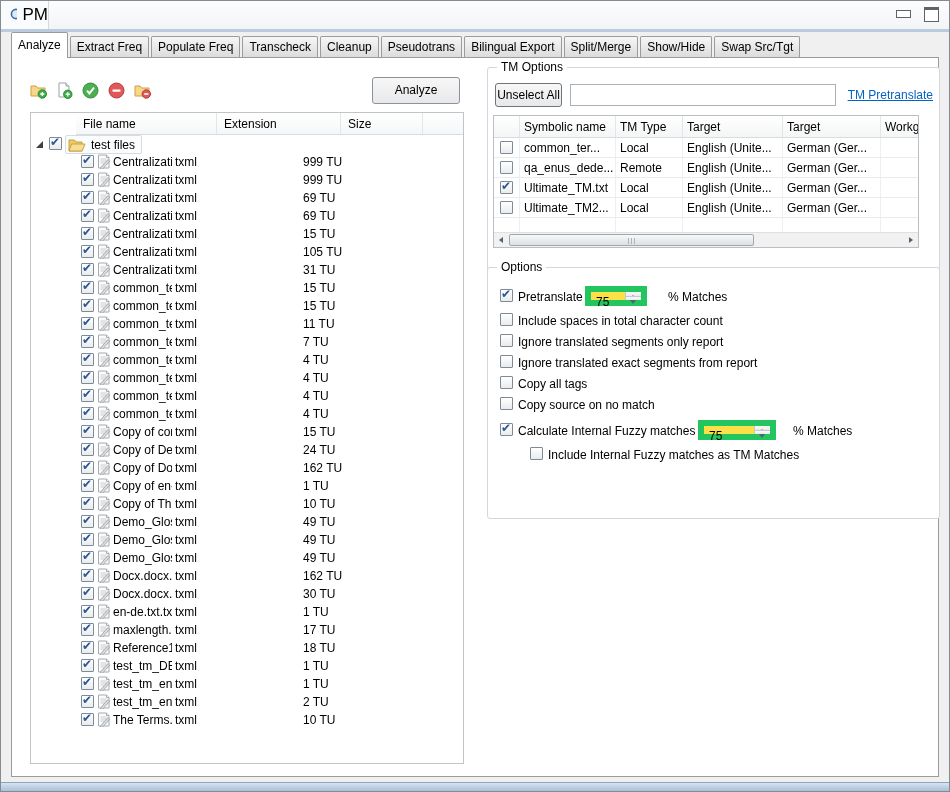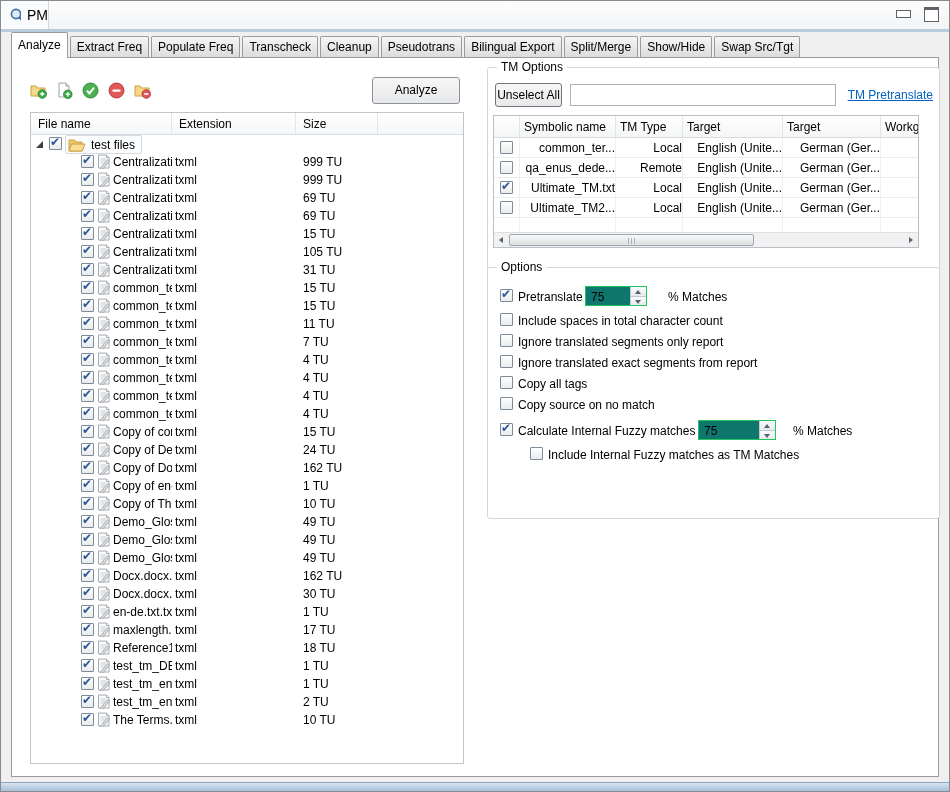--- a/index.html
+++ b/index.html
@@ -1,38 +1,38 @@
 <!DOCTYPE html>
 <html><head>
 <meta charset="utf-8">
 <style>
   html,body{margin:0;padding:0;background:#d4d0c8;}
   .window{position:relative;width:948px;height:790px;border:1px solid #868b91;background:#f0f0f0;
           font-family:"Liberation Sans",sans-serif;font-size:12px;color:#000;overflow:hidden;}
   
   .titlebar{position:absolute;top:0;left:0;right:0;height:28px;background:linear-gradient(#fdfdfd,#f2f4f6);border-bottom:3px solid #b9cbdc;}
   .title-tab{position:absolute;left:0;top:0;height:28px;width:48px;display:flex;align-items:center;gap:6px;padding-left:8px;box-sizing:border-box;border-right:1px solid #d7dadd;background:#fafbfc;}
-  .title-text{font-size:14px;}
+  .title-text{font-size:17px;}
   .win-btns{position:absolute;right:10px;top:6px;display:flex;gap:13px;align-items:flex-start;}
   .btn-min{width:13px;height:6px;border:1px solid #5f6368;background:#fff;margin-top:3px;}
   .btn-max{width:13px;height:11px;border:1px solid #5f6368;border-top-width:3px;background:#fff;}
   
   .tabbar{position:absolute;top:31px;left:10px;right:10px;height:25px;display:flex;align-items:flex-end;}
   .tab{height:20px;line-height:20px;padding:0 6px;background:linear-gradient(#f6f6f6,#dcdcdc);border:1px solid #9b9b9b;border-bottom:none;margin-right:2px;border-radius:2px 2px 0 0;white-space:nowrap;cursor:default;}
   .tab.selected{height:25px;line-height:24px;background:#fff;position:relative;z-index:3;margin-bottom:-1px;}
   .panel{position:absolute;top:56px;left:10px;right:10px;bottom:14px;background:#fff;border:1px solid #9b9b9b;box-sizing:border-box;z-index:1;}
   .bottom-strip{position:absolute;left:0;right:0;bottom:0;height:8px;background:linear-gradient(#d7e3f0,#a9c0d8);border-top:1px solid #8fa4ba;}
   
   .toolbar{position:absolute;left:18px;top:24px;display:flex;gap:9px;}
   .tbicon{width:17px;height:17px;display:inline-block;}
   .btn{box-sizing:border-box;border:1px solid #8e9298;border-radius:3px;background:linear-gradient(#f7f7f7,#e7e8ea);text-align:center;cursor:default;}
   .analyze-btn{position:absolute;left:360px;top:19px;width:88px;height:27px;line-height:25px;}
   
   .file-table{position:absolute;left:18px;top:54px;width:434px;height:652px;border:1px solid #bfc5cb;box-sizing:border-box;}
-  .ft-header{height:22px;display:flex;background:linear-gradient(#ffffff,#f5f6f7);border-bottom:1px solid #d8dcdf;box-sizing:border-box;}
+  .ft-header{height:22px;display:flex;background:linear-gradient(#ffffff,#f5f6f7);border-bottom:1px solid #d8dcdf;box-sizing:border-box;margin-left:45px;}
   .ft-hcell{box-sizing:border-box;border-right:1px solid #e3e6e9;padding:4px 0 0 7px;overflow:hidden;white-space:nowrap;}
   .ft-body{position:absolute;top:22px;left:0;right:0;bottom:0;overflow:hidden;}
   .tree-row{position:relative;height:18px;}
   .cb{width:13px;height:13px;box-sizing:border-box;border:1px solid #7d8b99;border-radius:1px;background:linear-gradient(#ffffff,#e9ebec);display:inline-block;position:relative;}
   .cb.checked::after{content:"\2714";position:absolute;left:0;top:-3px;font-size:12px;font-weight:bold;color:#2b5797;font-family:"DejaVu Sans",sans-serif;}
   .tree-row .cb{position:absolute;left:50px;top:2px;}
   .tree-row .doc-ico{position:absolute;left:66px;top:1px;}
   .fname{position:absolute;left:82px;top:2px;width:59px;overflow:hidden;white-space:nowrap;}
   .fext{position:absolute;left:144px;top:2px;}
   .fsize{position:absolute;left:272px;top:2px;}
@@ -47,36 +47,36 @@
   #grp-opt{left:475px;top:209px;width:453px;height:252px;}
   #grp-out{left:475px;top:411px;width:453px;height:268px;}
   .unselect-btn{position:absolute;left:7px;top:15px;width:67px;height:24px;line-height:22px;border-color:#6f757c;}
   .tm-filter{position:absolute;left:82px;top:16px;width:266px;height:22px;border:1px solid #aab1b8;box-sizing:border-box;padding:0 4px;font:inherit;}
   .tm-link{position:absolute;right:6px;top:20px;color:#0563c1;text-decoration:underline;cursor:pointer;}
   
   .tm-table{position:absolute;left:5px;top:47px;width:426px;height:133px;border:1px solid #b9bfc6;box-sizing:border-box;overflow:hidden;}
   .tm-header{height:22px;display:flex;background:linear-gradient(#ffffff,#f4f5f6);border-bottom:1px solid #d8dcdf;box-sizing:border-box;}
   .tm-hcell{box-sizing:border-box;border-right:1px solid #e3e6e9;padding:4px 0 0 4px;overflow:hidden;white-space:nowrap;}
   .tm-row{height:20px;display:flex;border-bottom:1px solid #e9ecef;box-sizing:border-box;}
-  .tm-cell{box-sizing:border-box;border-right:1px solid #edf0f3;padding:3px 0 0 4px;overflow:hidden;white-space:nowrap;text-align:right;}
+  .tm-cell{box-sizing:border-box;border-right:1px solid #edf0f3;padding:3px 0 0 4px;overflow:hidden;white-space:nowrap;}
   .tm-cbcell{display:flex;align-items:center;justify-content:center;padding:0;}
   .c0{width:26px;} .c1{width:96px;} .c2{width:67px;} .c3{width:100px;} .c4{width:98px;} .c5{flex:1;border-right:none;}
   .hscroll{position:absolute;left:0;right:0;bottom:0;height:15px;background:#f1f1f1;border-top:1px solid #e0e0e0;box-sizing:border-box;}
   .hs-arrow{position:absolute;top:0;width:15px;height:14px;background:#f1f1f1;}
   .hs-arrow.left{left:0;} .hs-arrow.right{right:0;}
   .hs-arrow.left::after{content:"";position:absolute;left:5px;top:4px;border-top:3px solid transparent;border-bottom:3px solid transparent;border-right:4px solid #55636f;}
   .hs-arrow.right::after{content:"";position:absolute;left:6px;top:4px;border-top:3px solid transparent;border-bottom:3px solid transparent;border-left:4px solid #55636f;}
   .hs-thumb{position:absolute;left:15px;top:1px;width:245px;height:12px;background:linear-gradient(#f8f8f8,#dddfe1);border:1px solid #9fa8b1;border-radius:2px;box-sizing:border-box;}
   .hs-grip{position:absolute;left:50%;top:3px;width:8px;height:6px;margin-left:-4px;
            background:repeating-linear-gradient(90deg,#aab3bb 0,#aab3bb 1px,transparent 1px,transparent 3px);}
   
   .opt-row{position:absolute;left:12px;height:18px;}
   .opt-row .cb{position:absolute;left:0;top:1px;}
   .opt-lbl{position:absolute;left:18px;top:2px;white-space:nowrap;}
-  .spin{position:absolute;display:flex;box-sizing:border-box;border:1px solid #22c55e;background:#0f766e;height:20px;}
+  .spin{position:absolute;display:flex;box-sizing:border-box;border:6px solid #22c55e;background:#fde047;height:20px;}
   .sval{flex:1;padding:3px 0 0 5px;}
   .sbtns{width:16px;display:flex;flex-direction:column;}
   .sbtn{flex:1;border-left:1px solid #c4c9ce;background:linear-gradient(#fbfbfb,#e8eaec);position:relative;}
   .sbtn.down{border-top:1px solid #c4c9ce;}
   .sbtn.up::after{content:"";position:absolute;left:4px;top:3px;border-left:3px solid transparent;border-right:3px solid transparent;border-bottom:4px solid #53636f;}
   .sbtn.down::after{content:"";position:absolute;left:4px;top:3px;border-left:3px solid transparent;border-right:3px solid transparent;border-top:4px solid #53636f;}
   .suffix{position:absolute;top:3px;white-space:nowrap;}
   
   .radio{width:13px;height:13px;box-sizing:border-box;border:1px solid #8b949c;border-radius:50%;background:radial-gradient(#ffffff,#e8eaec);display:inline-block;position:relative;}
   .radio.selected::after{content:"";position:absolute;left:2px;top:2px;width:7px;height:7px;border-radius:50%;background:radial-gradient(circle at 35% 35%,#7db1e8,#1e62b0);}

